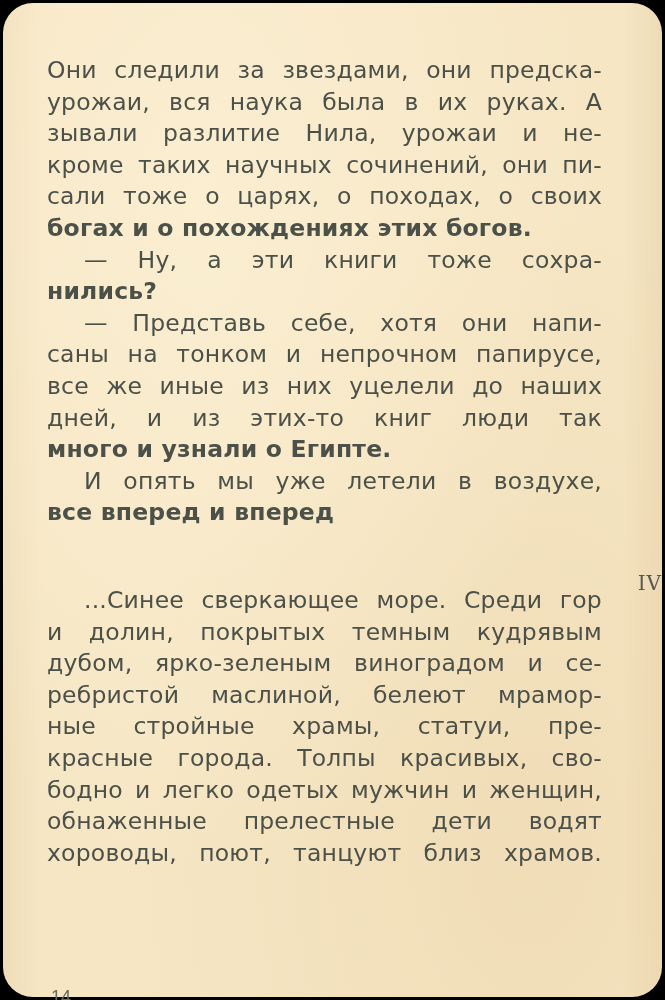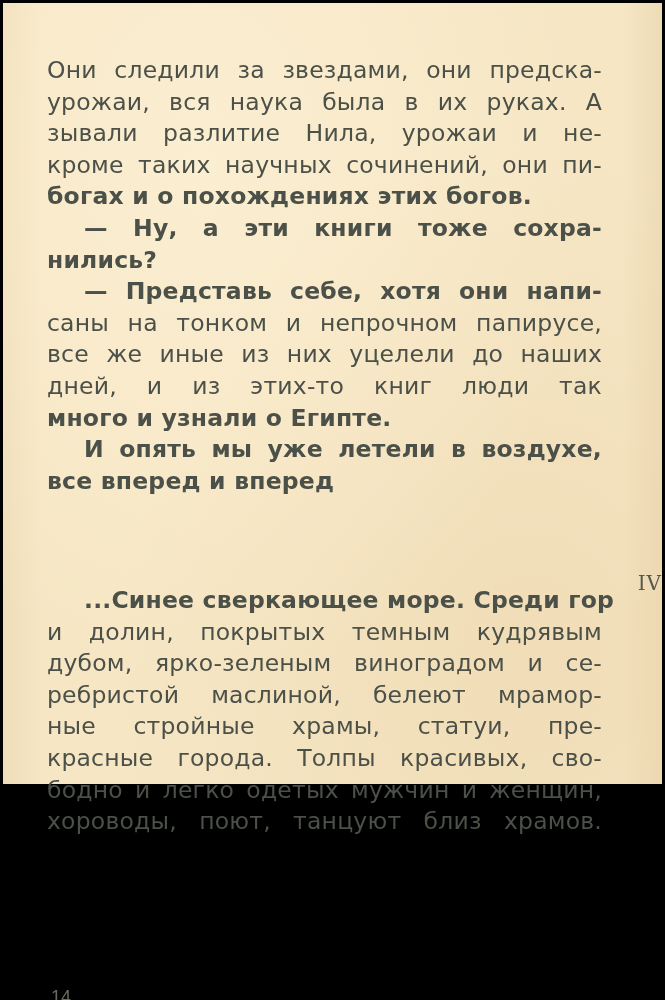--- a/index.html
+++ b/index.html
@@ -10,26 +10,27 @@
     body {
       width: 665px;
       height: 1000px;
       overflow: hidden;
     }
     .page {
       position: absolute;
       left: 3px;
       top: 3px;
       width: 659px;
-      height: 781px;
+      height: 994px;
       background: #f6e6c4;
       background-image:
         radial-gradient(ellipse at 30% 20%, rgba(255,245,220,0.55), rgba(255,245,220,0) 60%),
         radial-gradient(ellipse at 80% 85%, rgba(230,205,160,0.35), rgba(230,205,160,0) 55%),
         linear-gradient(90deg, rgba(220,195,150,0.25), rgba(0,0,0,0) 6%, rgba(0,0,0,0) 94%, rgba(220,195,150,0.3));
+      border-radius: 30px;
     }
     .text-block {
       position: absolute;
       left: 44px;
       top: 52px;
       width: 555px;
       font-family: "DejaVu Sans", sans-serif;
       font-size: 23.5px;
       color: #4b5048;
       line-height: 31.6px;
@@ -41,21 +42,20 @@
       text-align: justify;
       text-align-last: justify;
       height: 31.6px;
     }
     .line.last {
       text-align-last: left;
       font-weight: bold;
     }
     .line.indent {
       padding-left: 37px;
-      font-weight: bold;
     }
     .chapter-numeral {
       position: absolute;
       left: 0;
       width: 659px;
       top: 568px;
       text-align: right;
       font-family: "DejaVu Serif", serif;
       font-size: 20px;
       color: #55594f;
@@ -85,20 +85,21 @@
 </head>
 <body>
 
 <div class="page">
 
   <div class="text-block">
     <span class="line">Они следили за звездами, они предска-</span>
     <span class="line">урожаи, вся наука была в их руках. А</span>
     <span class="line">зывали разлитие Нила, урожаи и не-</span>
     <span class="line">кроме таких научных сочинений, они пи-</span>
+    <span class="line">сали тоже о царях, о походах, о своих</span>
     <span class="line last">богах и о похождениях этих богов.</span>
     <span class="line indent">— Ну, а эти книги тоже сохра-</span>
     <span class="line last">нились?</span>
     <span class="line indent">— Представь себе, хотя они напи-</span>
     <span class="line">саны на тонком и непрочном папирусе,</span>
     <span class="line">все же иные из них уцелели до наших</span>
     <span class="line">дней, и из этих-то книг люди так</span>
     <span class="line last">много и узнали о Египте.</span>
     <span class="line indent">И опять мы уже летели в воздухе,</span>
     <span class="line last">все вперед и вперед</span>
@@ -107,18 +108,19 @@
   <div class="chapter-numeral">IV</div>
 
   <div class="para2">
     <span class="line indent">...Синее сверкающее море. Среди гор</span>
     <span class="line">и долин, покрытых темным кудрявым</span>
     <span class="line">дубом, ярко-зеленым виноградом и се-</span>
     <span class="line">ребристой маслиной, белеют мрамор-</span>
     <span class="line">ные стройные храмы, статуи, пре-</span>
     <span class="line">красные города. Толпы красивых, сво-</span>
     <span class="line">бодно и легко одетых мужчин и женщин,</span>
+    <span class="line">обнаженные прелестные дети водят</span>
     <span class="line">хороводы, поют, танцуют близ храмов.</span>
   </div>
 
   <div class="page-number">14</div>
 
 </div>
 
 </body></html>

